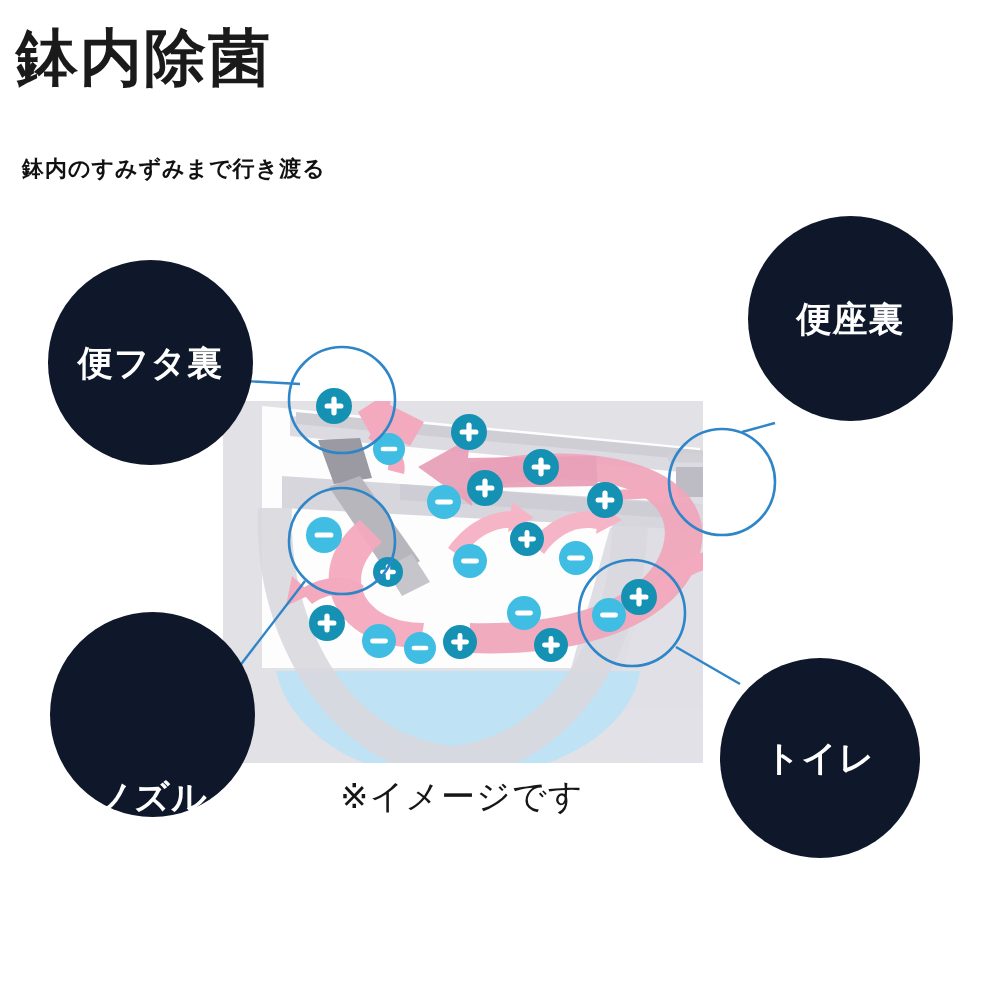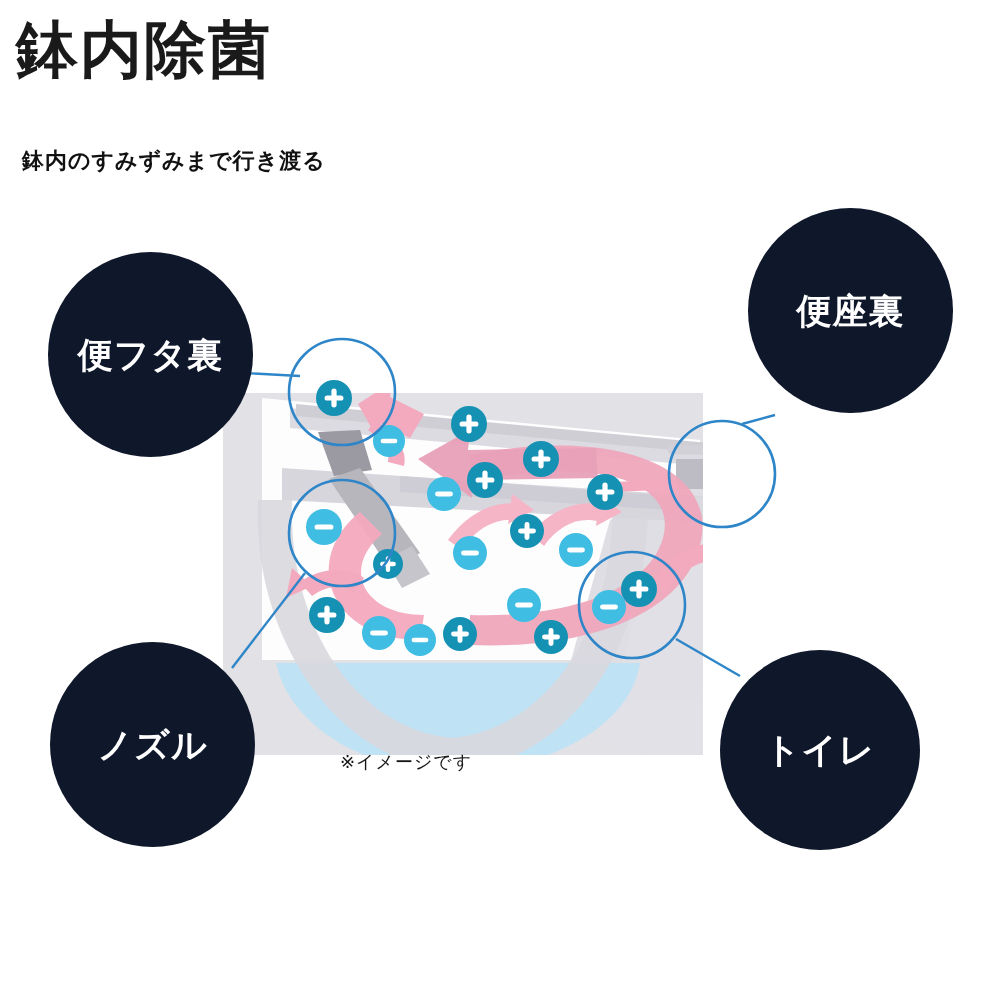--- a/index.html
+++ b/index.html
@@ -3,49 +3,49 @@
 <meta charset="utf-8">
 <style>
   html,body{margin:0;padding:0;}
   body{
     width:1000px;height:1000px;
     background:#ffffff;
     font-family:"Liberation Sans","DejaVu Sans",sans-serif;
     overflow:hidden;
     position:relative;
   }
-  #stage{position:absolute;inset:0;width:1000px;height:808px;}
+  #stage{position:absolute;inset:0;width:1000px;height:808px;margin-top:8px;}
   .title{
     position:absolute;left:16px;top:16px;
     font-size:62px;font-weight:700;color:#1a1a1a;
     letter-spacing:2px;line-height:1.1;
     white-space:nowrap;
   }
   .subtitle{
     position:absolute;left:22px;top:146px;
     font-size:22px;font-weight:700;color:#111111;
     letter-spacing:1px;white-space:nowrap;
   }
   .caption{
-    position:absolute;left:340px;top:750px;
-    font-size:18px;font-weight:400;color:#161616;
+    position:absolute;left:340px;top:766px;
+    font-size:34px;font-weight:400;color:#161616;
     letter-spacing:1px;white-space:nowrap;
   }
   .bubble{
     position:absolute;border-radius:50%;
     background:#0f172a;
     display:flex;align-items:center;justify-content:center;
     color:#ffffff;text-align:center;
     font-weight:600;line-height:1.18;
     letter-spacing:1px;
   }
   .bubble span{display:block;white-space:nowrap;}
   #bubble-lid      {left:48px; top:252px; width:205px;height:205px;font-size:35px;}
   #bubble-seat     {left:748px;top:208px; width:205px;height:205px;font-size:35px;}
-  #bubble-nozzle   {left:50px; top:642px; width:205px;height:205px;font-size:35px;}
+  #bubble-nozzle   {left:50px; top:604px; width:205px;height:205px;font-size:35px;align-items:flex-end;}
   #bubble-bowl     {left:720px;top:650px; width:200px;height:200px;font-size:35px;text-align:right;}
   svg{position:absolute;left:0;top:0;}
 </style>
 </head>
 <body>
 
 <div id="stage">
 
   <div class="title">鉢内除菌</div>
   <div class="subtitle">鉢内のすみずみまで行き渡る</div>

